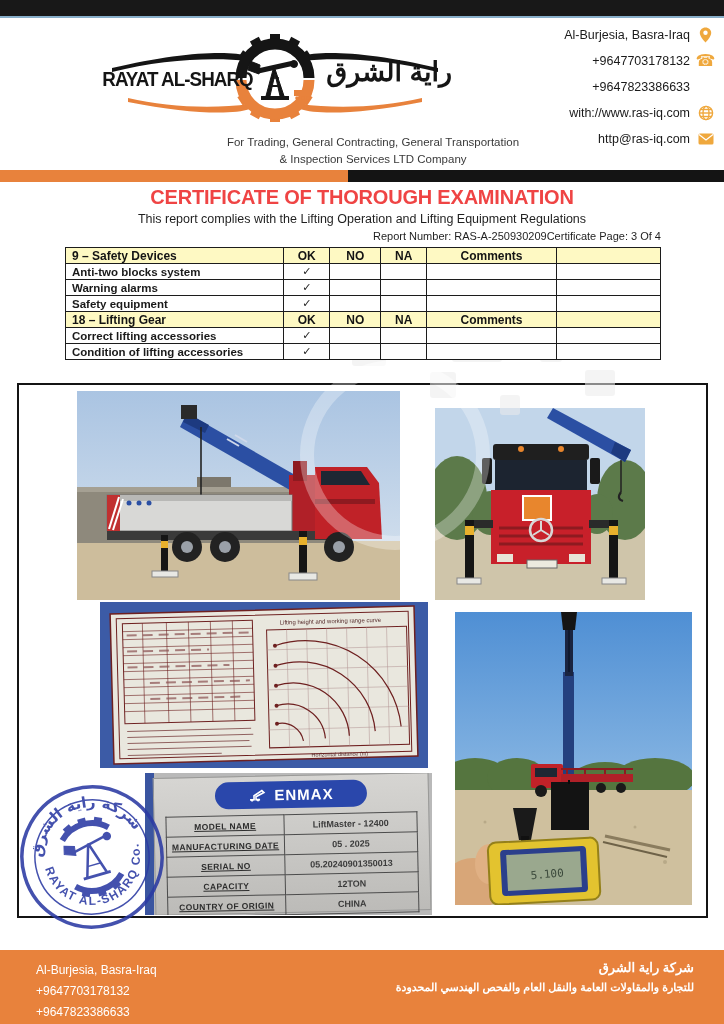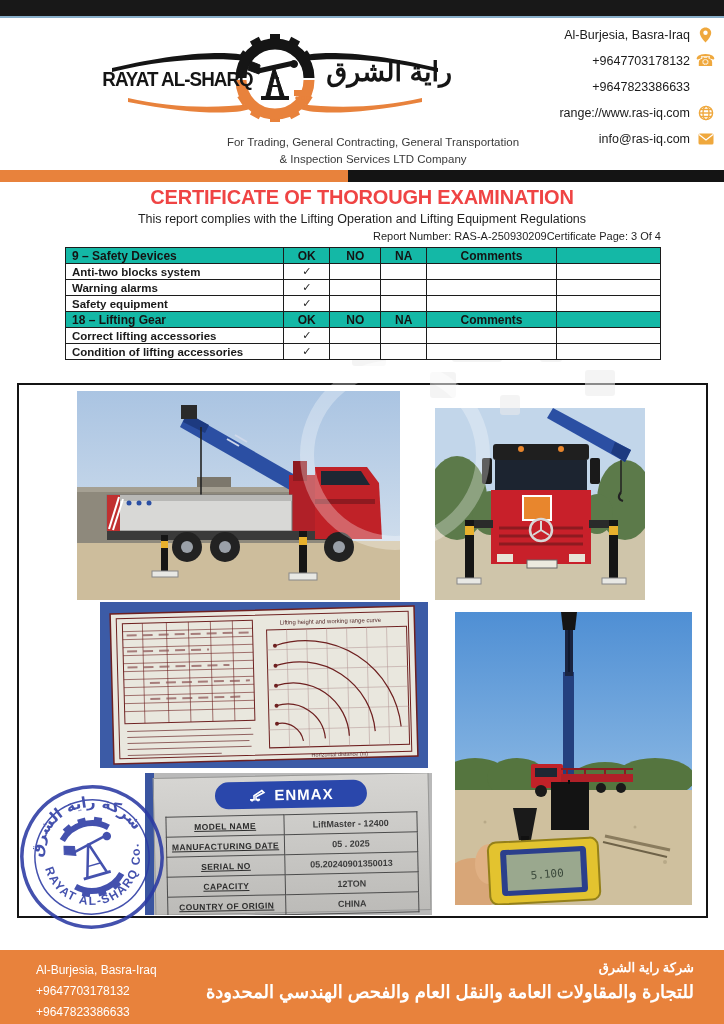--- a/index.html
+++ b/index.html
@@ -33,21 +33,21 @@
   .divider .dr{position:absolute;left:348px;top:0;width:376px;height:12px;background:#141414}
 
   
   .cert-title{position:absolute;top:186px;left:0;width:724px;text-align:center;font-size:20px;font-weight:bold;letter-spacing:-.2px;color:#ef4444;z-index:4}
   .cert-sub{position:absolute;top:212px;left:0;width:724px;text-align:center;font-size:12.5px;color:#1f1f1f;z-index:4}
   .report-row{position:absolute;top:230px;left:65px;width:596px;display:flex;justify-content:flex-end;font-size:11px;color:#1f1f1f;z-index:4}
 
   
   table.cert{position:absolute;top:247px;left:65px;width:596px;border-collapse:collapse;z-index:4;table-layout:fixed}
   table.cert td{border:1.6px solid #1c1c1c;height:16px;padding:0 6px;font-size:11.5px;vertical-align:middle;background:#fff}
-  table.cert tr.head td{background:#14b8a6;font-weight:bold;font-size:12px;color:#141414}
+  table.cert tr.head td{background:#fef9c3;font-weight:bold;font-size:12px;color:#141414}
   table.cert tr.head td.c, table.cert td.c{text-align:center;padding:0 2px}
   table.cert td.lbl{font-weight:bold}
   table.cert td.chk{text-align:center;font-family:"DejaVu Sans",sans-serif;font-size:11px;color:#222}
   .w-lbl{width:36.7%}.w-ok{width:7.7%}.w-no{width:8.6%}.w-na{width:7.7%}.w-cm{width:21.8%}.w-x{width:17.5%}
 
   
   .photo-box{position:absolute;top:383px;left:17px;width:691px;height:535px;border:2px solid #141414;background:#fff;z-index:2}
   .ph{position:absolute;overflow:hidden}
   .ph svg{display:block}
 
@@ -61,21 +61,21 @@
   .np-table td.v{font-size:9px;color:#3c3c3c}
 
   
   .stamp{position:absolute;left:16px;top:781px;width:152px;height:152px;z-index:6;opacity:.88}
 
   
   .footer{position:absolute;top:950px;left:0;width:724px;height:74px;background:#e8823c;z-index:4;color:#fff}
   .footer .fl{position:absolute;left:36px;top:10px;font-size:12px;line-height:1.75}
   .footer .fr{position:absolute;right:30px;top:10px;text-align:right;font-weight:bold;direction:rtl}
   .footer .fr .a1{font-size:13px;margin-bottom:6px}
-  .footer .fr .a2{font-size:18px}
+  .footer .fr .a2{font-size:11px}
 </style>
 </head>
 <body>
 
 <div class="page">
 
   <div class="topbar"></div>
 
   <div class="wm">
     <div class="blk" style="left:352px;top:332px;width:34px;height:34px"></div>
@@ -177,33 +177,33 @@
         <span>+9647703178132</span>
         <span class="ic">
             <span class="phone-glyph">☎</span>
           </span>
       </div>
       <div class="row">
         <span>+9647823386633</span>
         <span class="ic empty"></span>
       </div>
       <div class="row">
-        <span>range://www.ras-iq.com</span>
+        <span>with://www.ras-iq.com</span>
         <span class="ic">
           <svg width="16" height="16" viewBox="0 0 16 16" fill="none" stroke="#efa83d" stroke-width="1.4">
               <circle cx="8" cy="8" r="6.6"></circle>
               <ellipse cx="8" cy="8" rx="3" ry="6.6"></ellipse>
               <line x1="1.4" y1="8" x2="14.6" y2="8"></line>
               <line x1="2.2" y1="4.5" x2="13.8" y2="4.5"></line>
               <line x1="2.2" y1="11.5" x2="13.8" y2="11.5"></line>
             </svg>
         </span>
       </div>
       <div class="row">
-        <span>info@ras-iq.com</span>
+        <span>http@ras-iq.com</span>
         <span class="ic">
           <svg width="16" height="12" viewBox="0 0 16 12">
               <rect x="0.5" y="0.5" width="15" height="11" rx="1.5" fill="#efa83d"></rect>
               <path d="M1,1.5 L8,7 L15,1.5" fill="none" stroke="#fff" stroke-width="1.2"></path>
             </svg>
         </span>
       </div>
     </div>
   </div>
 

